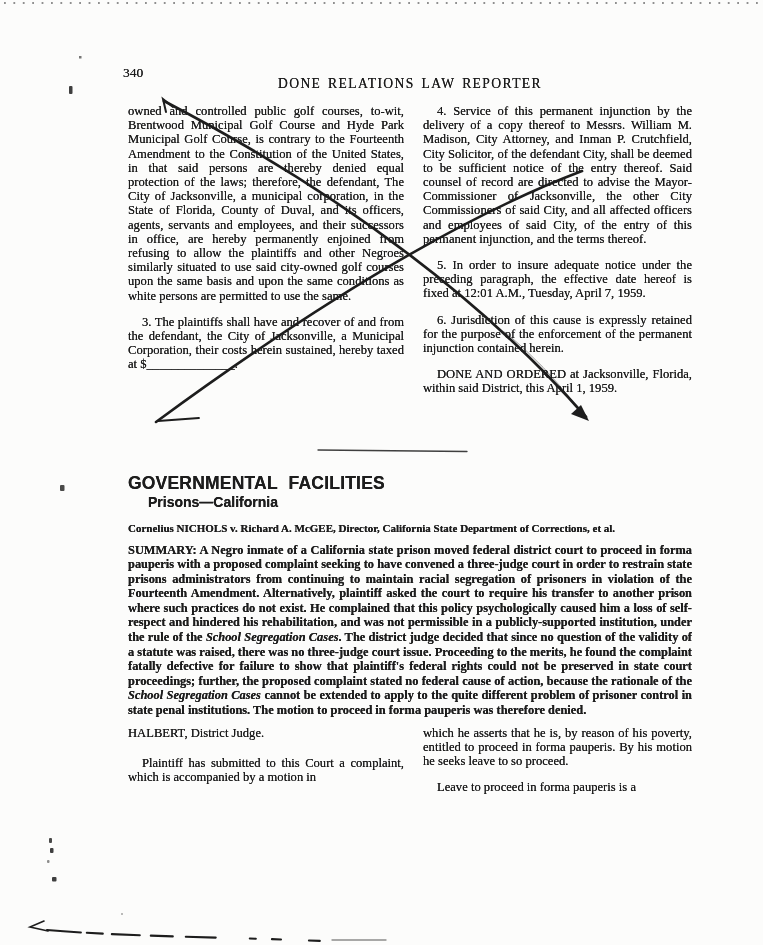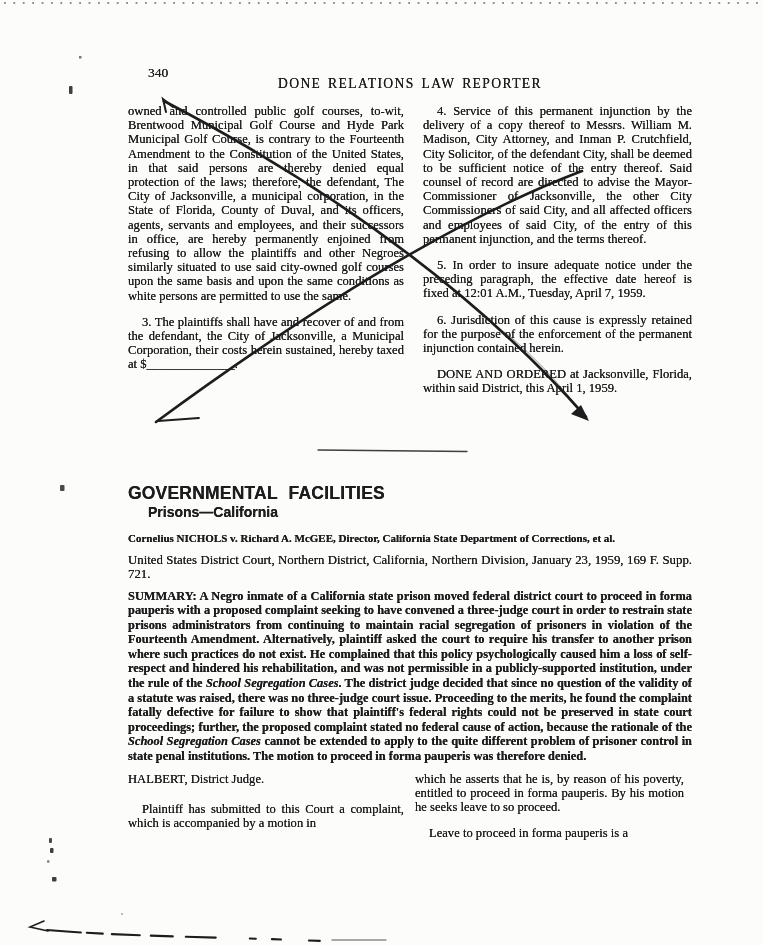--- a/index.html
+++ b/index.html
@@ -7,48 +7,48 @@
   }
   html,body{margin:0;padding:0;}
   body{background:#e9e9e7;}
   .page{
     position:relative; width:763px; height:945px; margin:0 auto;
     background:var(--paper); overflow:hidden;
     font-family:"Liberation Serif", serif; color:var(--ink);
     text-shadow:0 0 .4px currentColor;
   }
   
-  .page-num{position:absolute; left:148px; top:65px; font-size:13.5px;}
+  .page-num{position:absolute; left:123px; top:65px; font-size:13.5px;}
   .journal-title{
     position:absolute; left:128px; top:76px; width:564px; text-align:center;
     font-size:13.6px; letter-spacing:1.4px; word-spacing:2px;
   }
   
   .cols{position:absolute; left:128px; top:104px; width:564px; display:flex; gap:19px;}
   .col-l{width:276px;}
   .col-r{width:269px;}
   .body-txt{font-size:12.6px; line-height:14.2px; text-align:justify;}
   .body-txt p{margin:0;}
   .body-txt p + p{margin-top:12px;}
   .ind{text-indent:14px;}
   
-  .lower{position:absolute; left:128px; top:484px; width:564px;}
+  .lower{position:absolute; left:128px; top:474px; width:564px;}
   .sec-head{
     font-family:"Liberation Sans", sans-serif; font-weight:bold;
     font-size:17.5px; line-height:18px; letter-spacing:.2px; word-spacing:6px; margin:0;
   }
   .sec-sub{
     font-family:"Liberation Sans", sans-serif; font-weight:bold;
     font-size:14px; line-height:15px; margin:3px 0 0 0;padding-left:20px;
   }
   .case-title{font-size:11px; font-weight:bold; line-height:14.5px; text-align:justify; margin:11px 0 0 0;}
   .court-line{font-size:12.8px; line-height:14.5px; text-align:justify; margin:7px 0 0 0;}
   .summary{font-size:12.4px; font-weight:bold; line-height:14.6px; text-align:justify; margin:7px 0 0 0;}
   .italic{font-style:italic;}
-  .bottom-cols{display:flex; gap:11px; margin-top:8px;}
+  .bottom-cols{display:flex; gap:19px; margin-top:8px;}
   .judge-line{margin:0 0 16px 0 !important;}
   
   .marks{position:absolute; left:0; top:0; pointer-events:none;}
   .ink-stroke{stroke:var(--ink); fill:none; stroke-linecap:round;}
   .ink-fill{fill:var(--ink); stroke:none;}
   .dotline{stroke:var(--dots);}
   .speck{fill:var(--ink);}
 </style>
 </head>
 <body>
@@ -68,21 +68,20 @@
       <p class="ind">5.  In order to insure adequate notice under the preceding paragraph, the effective date hereof is fixed at 12:01 A.M., Tuesday, April 7, 1959.</p>
       <p class="ind">6.  Jurisdiction of this cause is expressly retained for the purpose of the enforcement of the permanent injunction contained herein.</p>
       <p class="ind">DONE AND ORDERED at Jacksonville, Florida, within said District, this April 1, 1959.</p>
     </div>
   </div>
 
   <div class="lower">
     <h1 class="sec-head">GOVERNMENTAL FACILITIES</h1>
     <h2 class="sec-sub">Prisons—California</h2>
     <p class="case-title">Cornelius NICHOLS v. Richard A. McGEE, Director, California State Department of Corrections, et al.</p>
-    <p class="court-line">United States District Court, Northern District, California, Northern Division, January 23, 1959, 169 F. Supp. 721.</p>
     <p class="summary"><span>SUMMARY:  A Negro inmate of a California state prison moved federal district court to proceed in forma pauperis with a proposed complaint seeking to have convened a three-judge court in order to restrain state prisons administrators from continuing to maintain racial segregation of prisoners in violation of the Fourteenth Amendment.  Alternatively, plaintiff asked the court to require his transfer to another prison where such practices do not exist.  He complained that this policy psychologically caused him a loss of self-respect and hindered his rehabilitation, and was not permissible in a publicly-supported institution, under the rule of the </span><span class="italic">School Segregation Cases</span><span>.  The district judge decided that since no question of the validity of a statute was raised, there was no three-judge court issue.  Proceeding to the merits, he found the complaint fatally defective for failure to show that plaintiff's federal rights could not be preserved in state court proceedings; further, the proposed complaint stated no federal cause of action, because the rationale of the </span><span class="italic">School Segregation Cases</span><span> cannot be extended to apply to the quite different problem of prisoner control in state penal institutions.  The motion to proceed in forma pauperis was therefore denied.</span></p>
     <div class="bottom-cols body-txt">
       <div class="col-l">
         <p class="judge-line">HALBERT, District Judge.</p>
         <p class="ind">Plaintiff has submitted to this Court a complaint, which is accompanied by a motion in</p>
       </div>
       <div class="col-r">
         <p>which he asserts that he is, by reason of his poverty, entitled to proceed in forma pauperis. By his motion he seeks leave to so proceed.</p>
         <p class="ind" style="margin-top:12px;">Leave to proceed in forma pauperis is a</p>
       </div>

